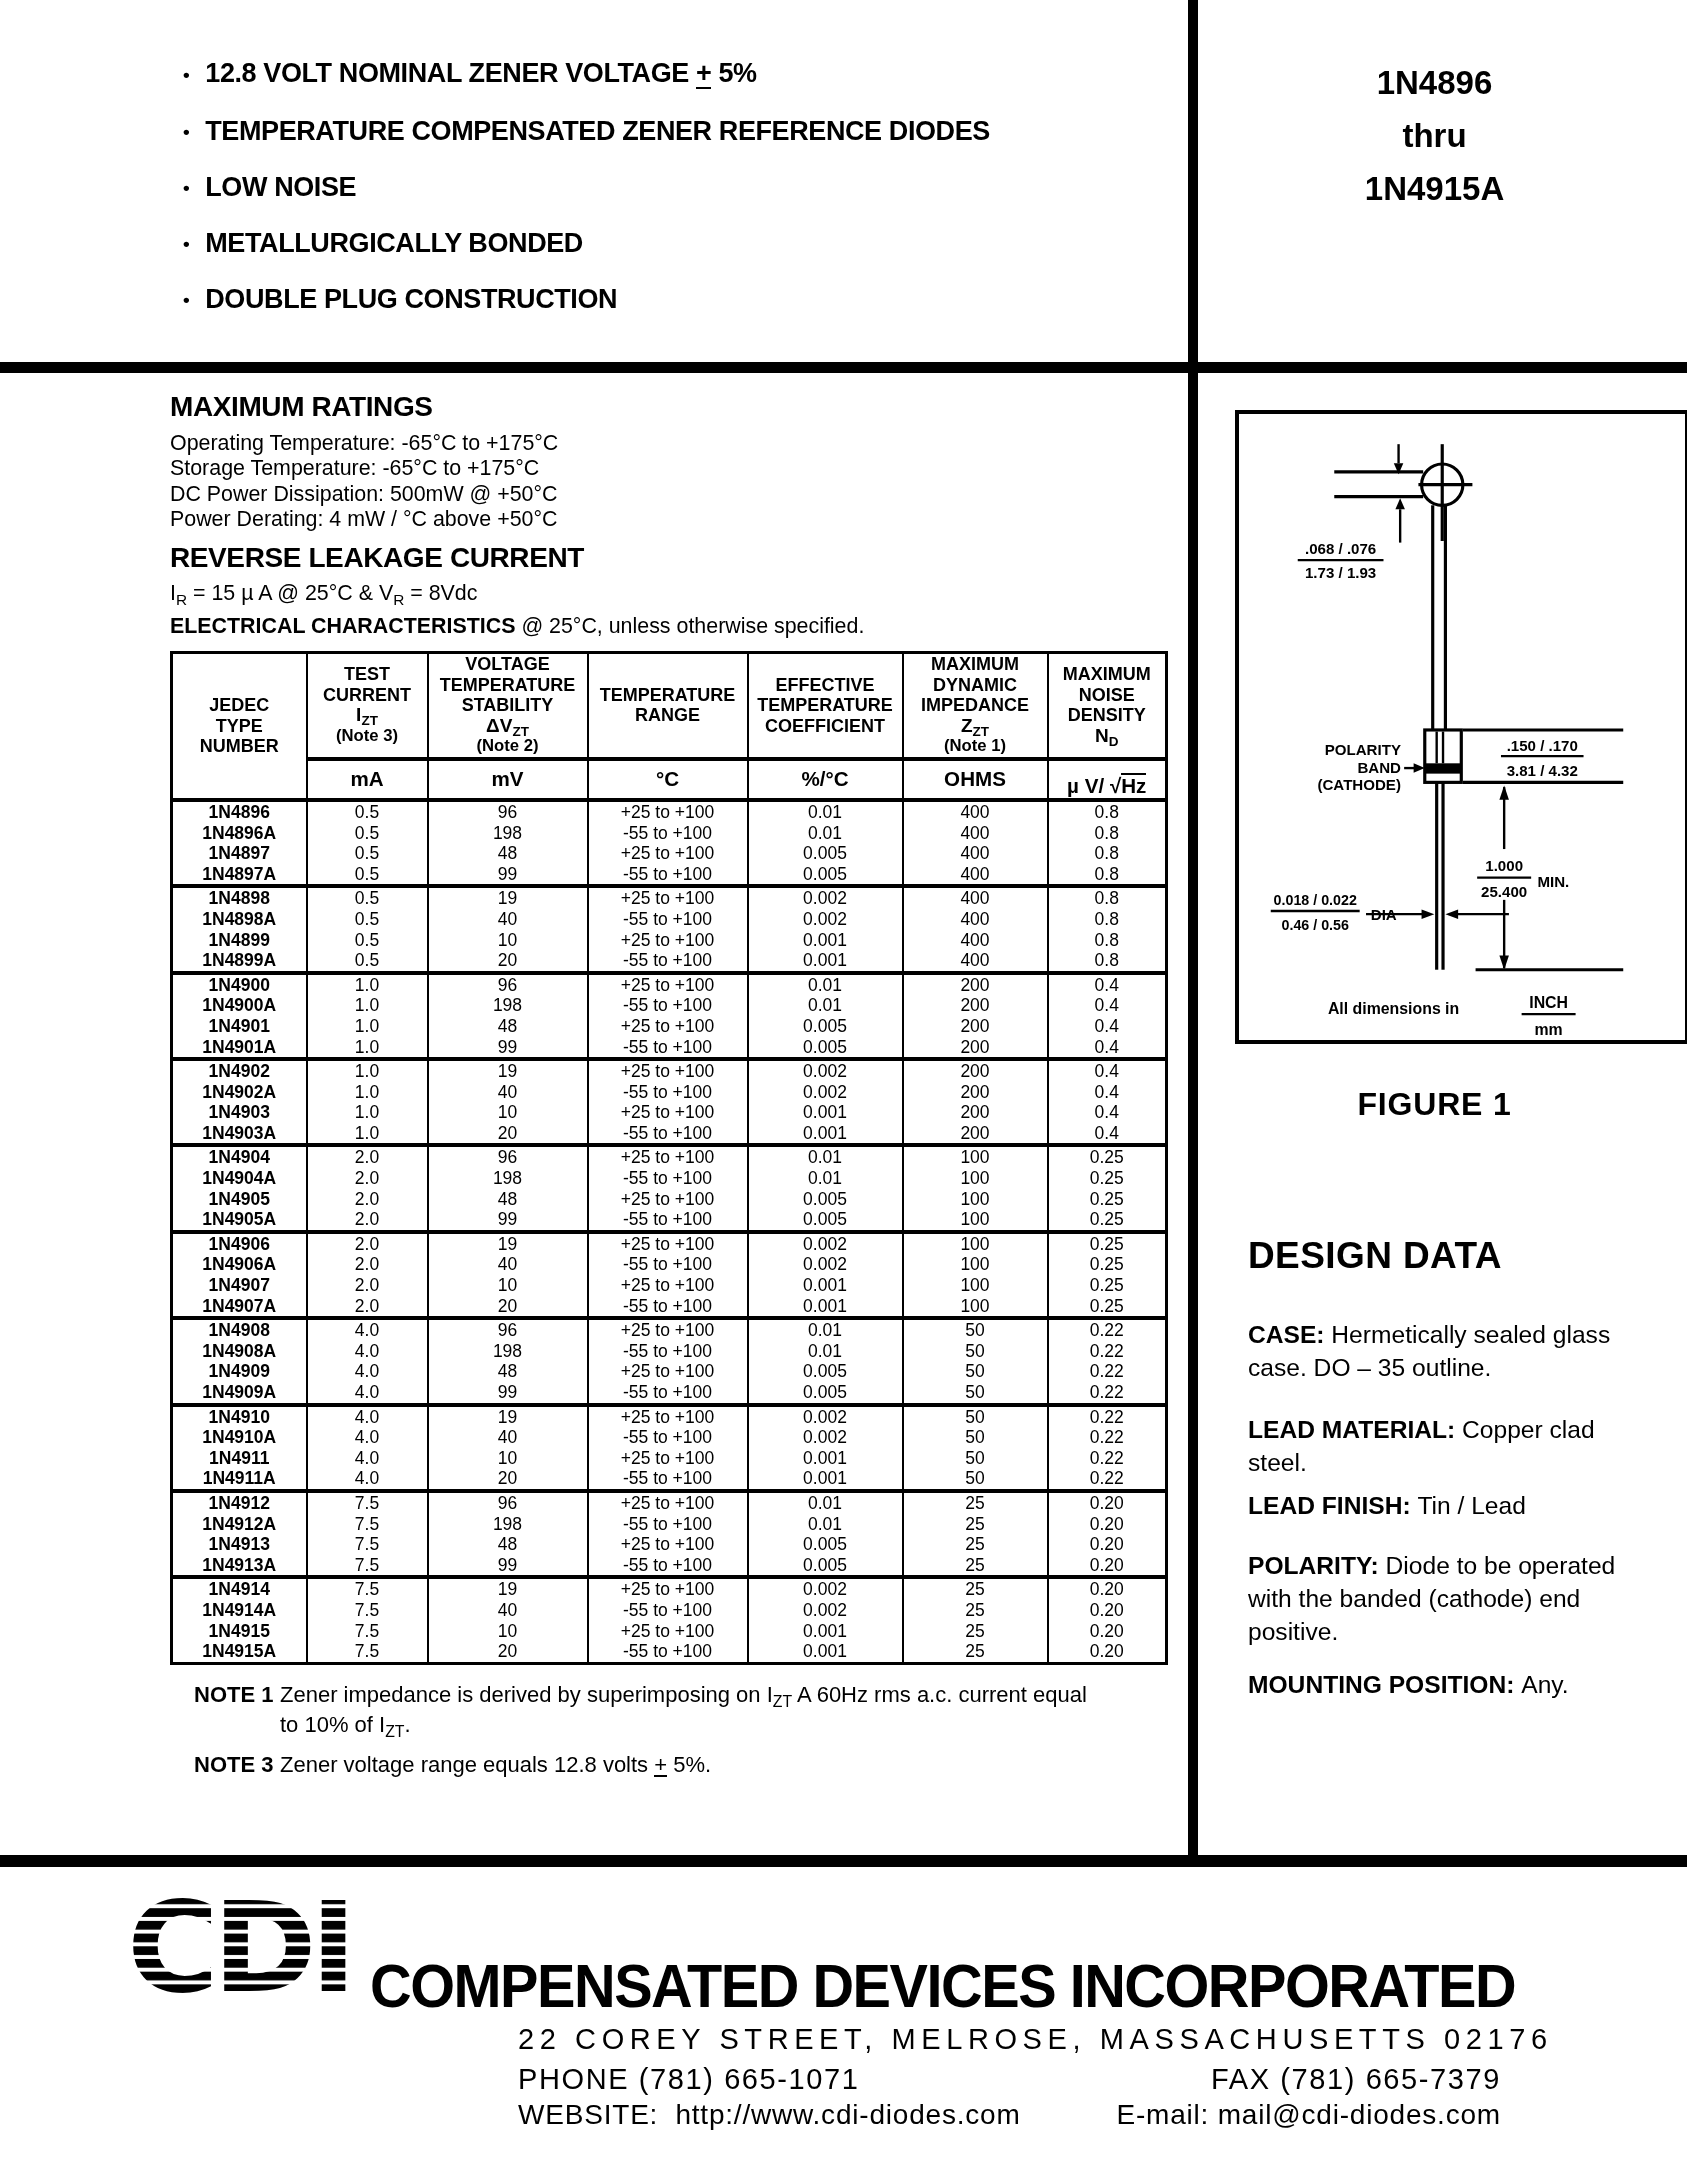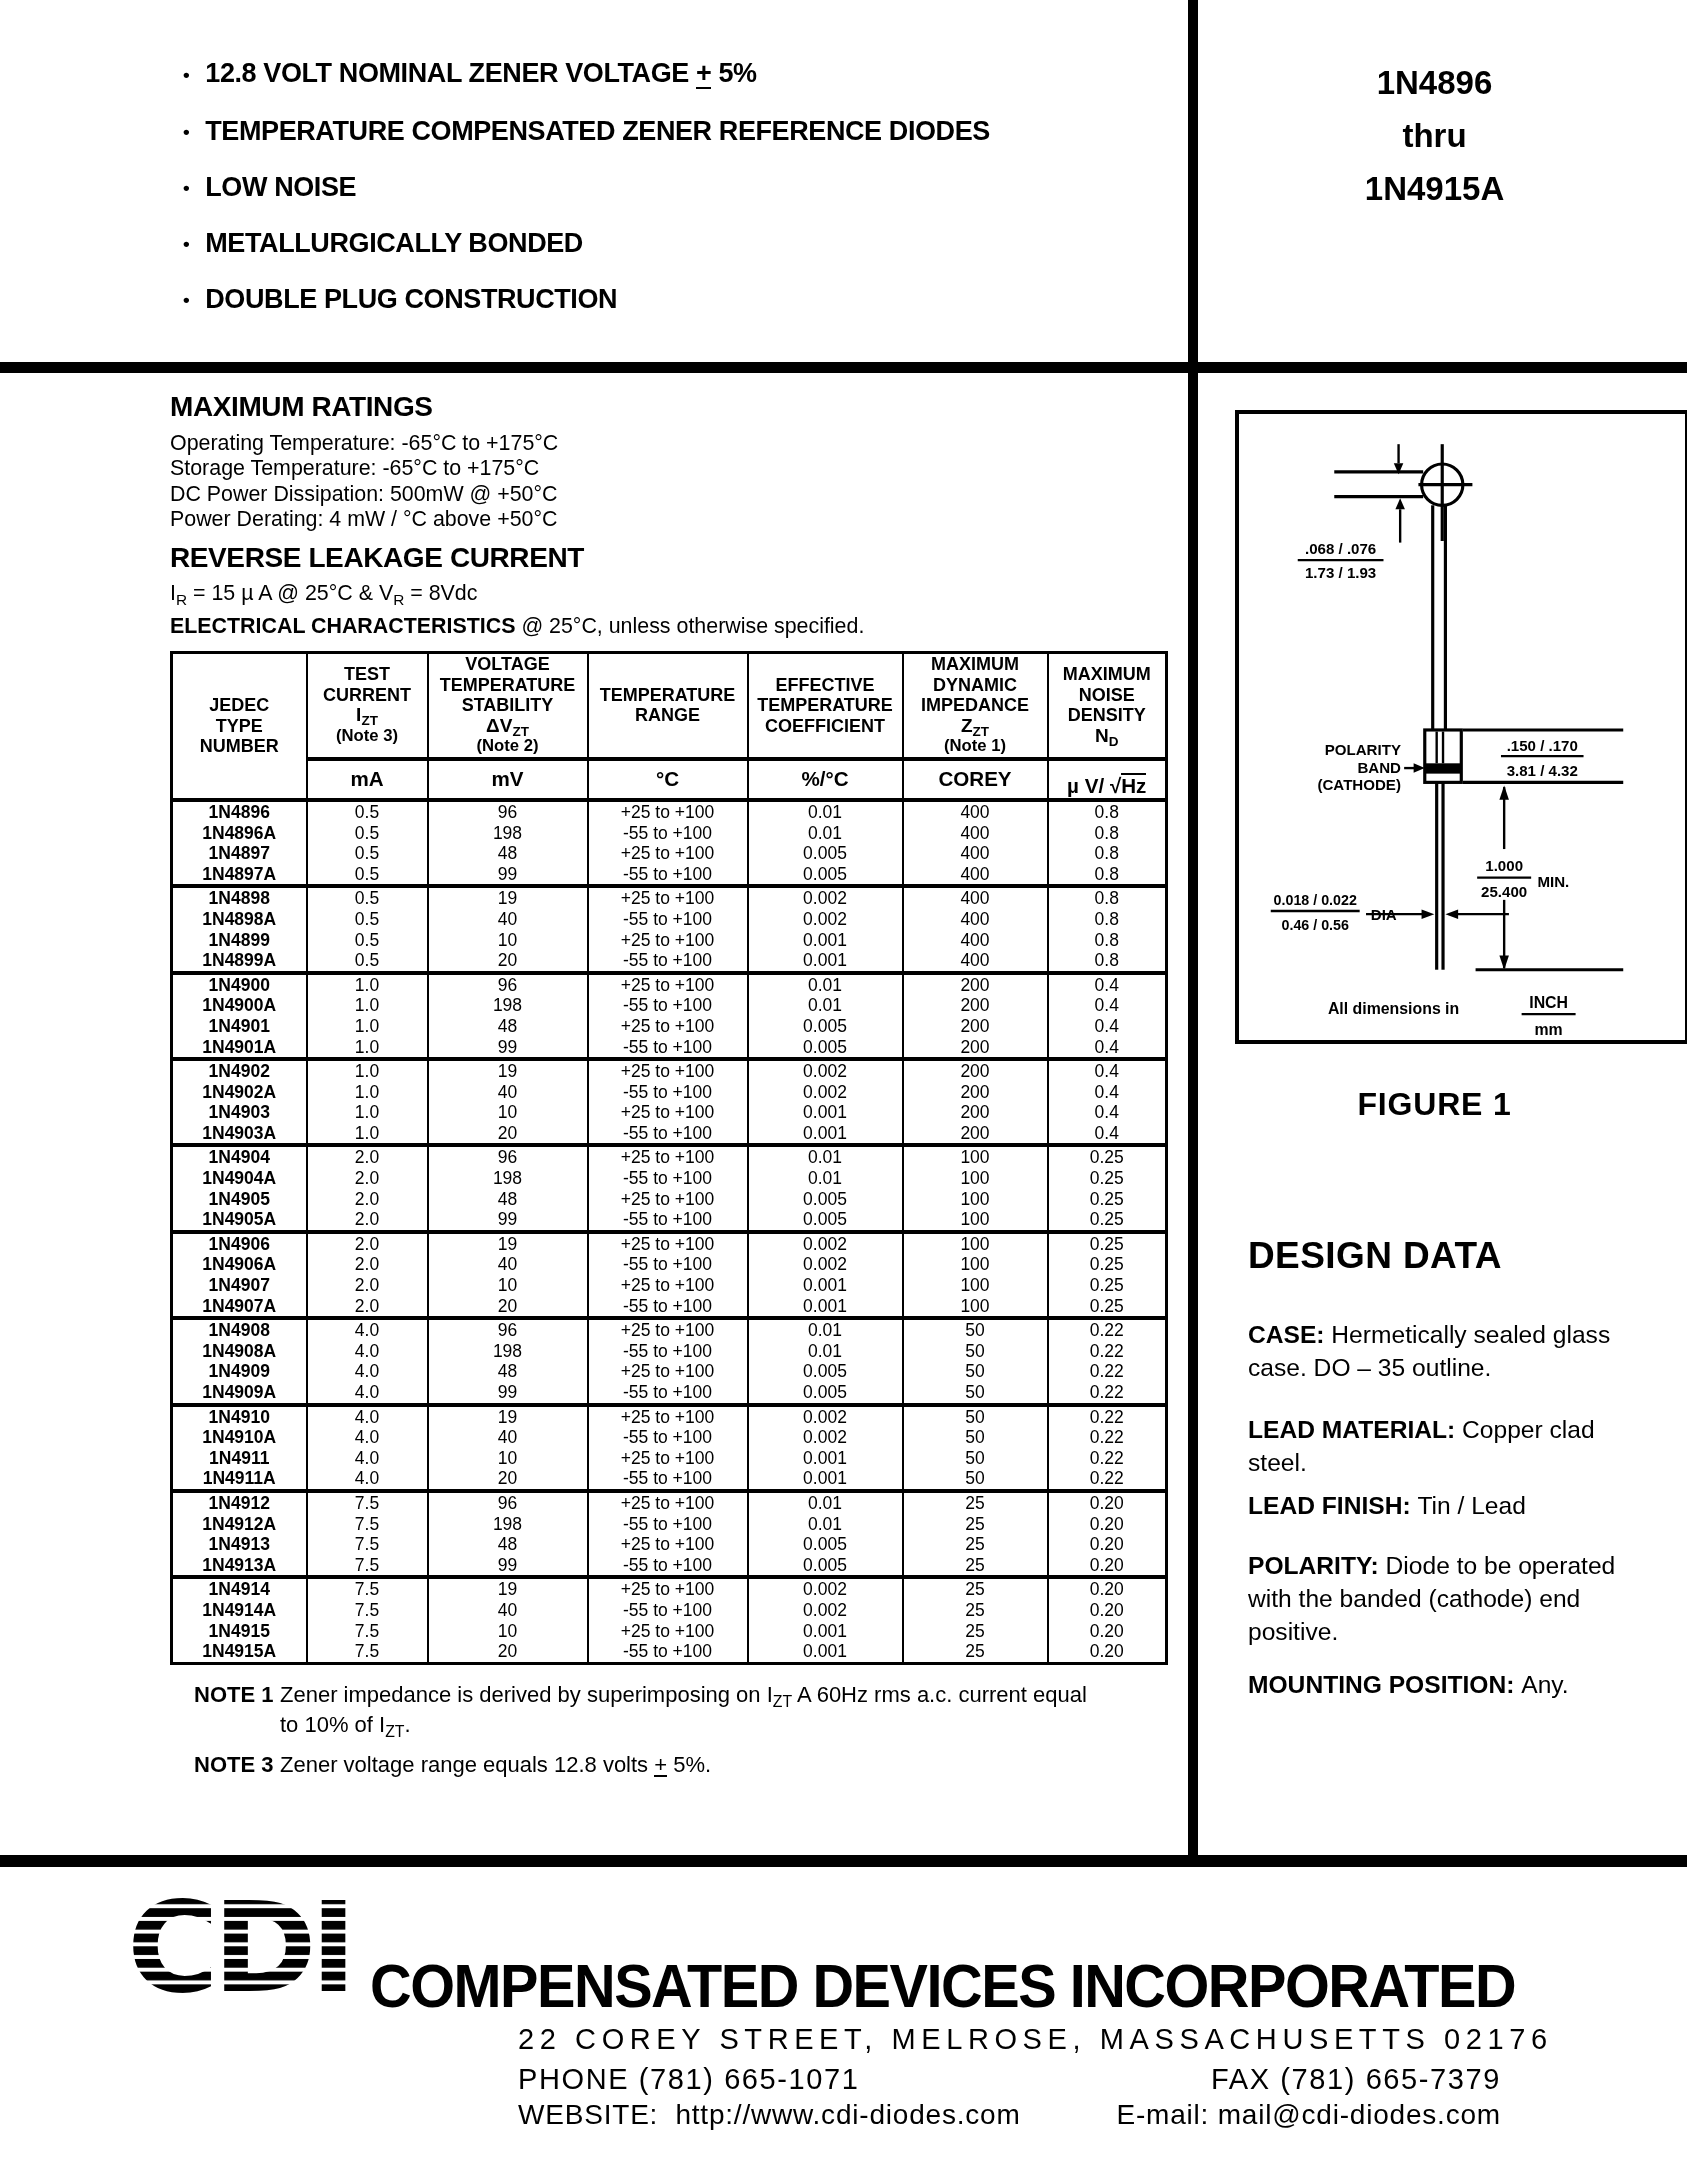--- a/index.html
+++ b/index.html
@@ -182,21 +182,21 @@
             <div>NOISE</div>
             <div>DENSITY</div>
             <div class="sym">N<sub>D</sub></div>
           </th>
         </tr>
         <tr class="units">
           <th>mA</th>
           <th>mV</th>
           <th>°C</th>
           <th>%/°C</th>
-          <th>COREY</th>
+          <th>OHMS</th>
           <th>µ V/ <span class="rad">√<span class="vin">Hz</span></span></th>
         </tr>
       </thead>
     <tbody id="tbody">
         <tr>
           <td class="type-col">1N4896</td>
           <td>0.5</td>
           <td>96</td>
           <td>+25 to +100</td>
           <td>0.01</td>

